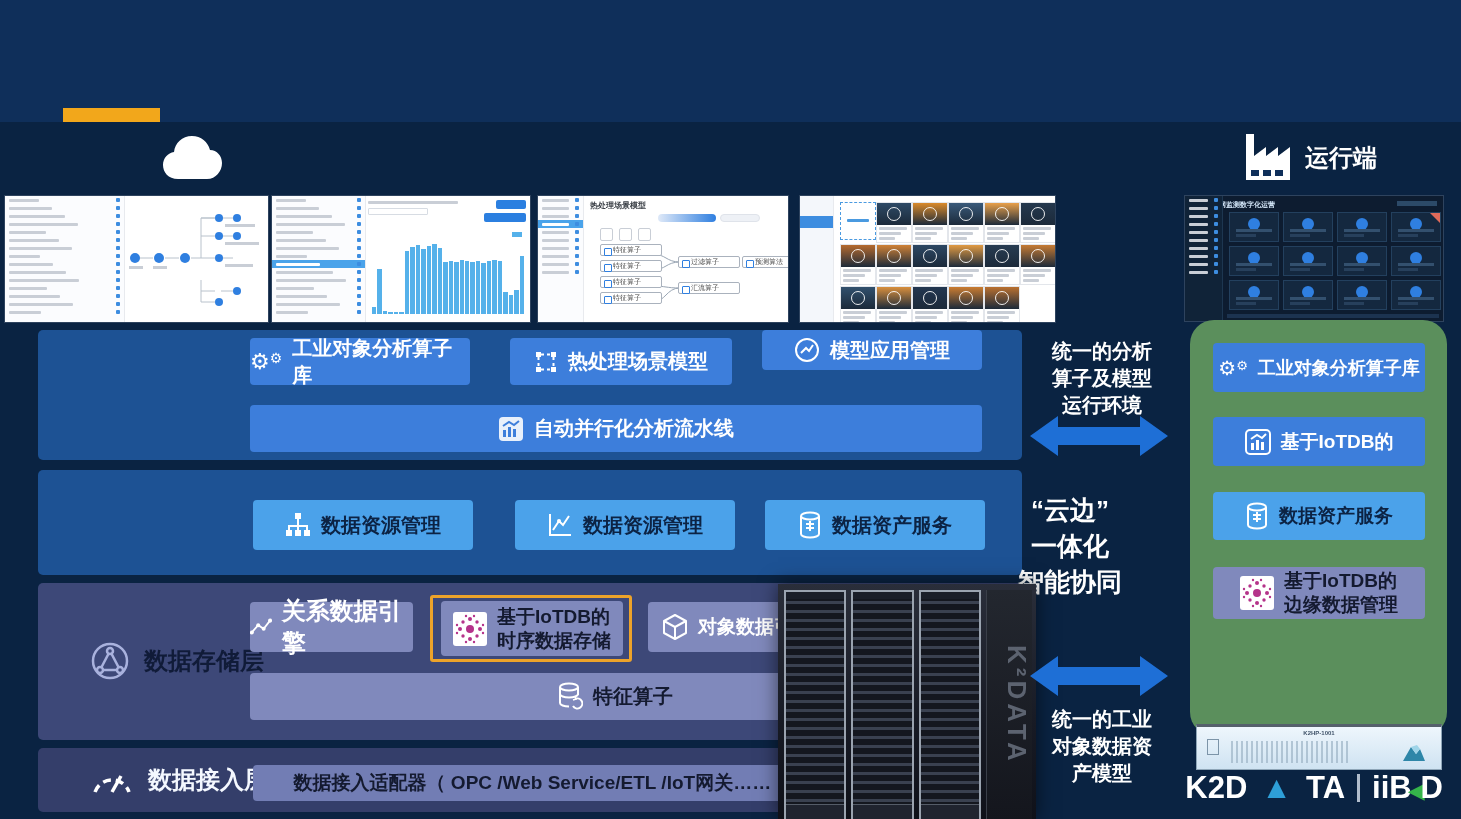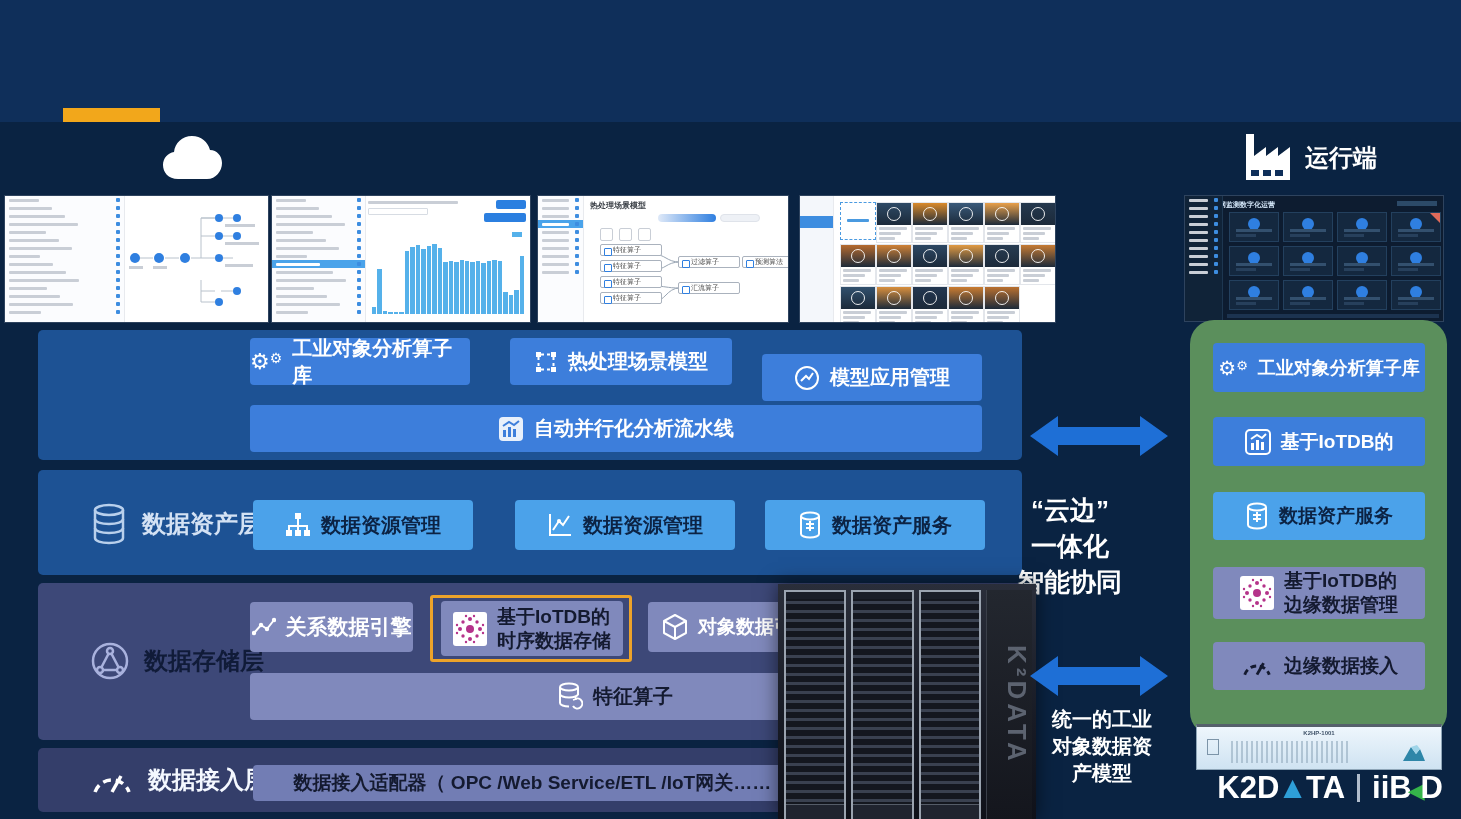--- a/index.html
+++ b/index.html
@@ -95,21 +95,21 @@
   .rack::after { content:""; position:absolute; left:0; right:0; bottom:0; height:14px; background:#20242f; border-top:1px solid #555c68; }
   .rack-side { flex:0 0 46px; background:linear-gradient(180deg,#23272f,#14161d); color:#5c6370; font-weight:800; font-size:26px; writing-mode:vertical-rl; text-align:center; letter-spacing:4px; border-left:1px solid #3a3f49; }
 
   
   #device { position:absolute; left:1196px; top:724px; width:246px; height:46px; background:linear-gradient(180deg,#eef6fc,#cfe3f2); border:1px solid #8fa6b8; border-top:3px solid #55606b; z-index:6; }
   .dev-label { position:absolute; left:0; right:0; top:3px; text-align:center; font-size:6px; color:#41546a; font-weight:700; }
   .dev-holes { position:absolute; left:34px; top:14px; width:120px; height:22px; background:repeating-linear-gradient(90deg,#9db4c6 0 2px,transparent 2px 5px); opacity:.7; }
   .dev-sq { position:absolute; left:10px; top:12px; width:12px; height:16px; border:1px solid #7c94a8; }
 
   #logos { position:absolute; right:18px; top:770px; display:flex; align-items:center; gap:12px; z-index:7; }
-  .logo-k2 { color:#fff; font-size:31px; font-weight:800; letter-spacing:0; display:flex; align-items:baseline; }
+  .logo-k2 { color:#fff; font-size:31px; font-weight:800; letter-spacing:0; display:flex; align-items:baseline;gap:16px; }
   .logo-k2 .tri { color:#2e9fd8; margin:0 -2px; }
   .logo-div { width:3px; height:28px; background:#cfd8e4; opacity:.85; }
   .logo-iibd { color:#fff; font-size:31px; font-weight:800; position:relative; }
   .logo-iibd .grn { color:#35b44a; margin:0 -4px; font-size:22px; }
 
   svg { display:block; }
   .nowrap { white-space:nowrap; }
 </style>
 </head>
 <body>
@@ -714,21 +714,21 @@
             <rect x="17" y="2" width="5" height="5"></rect>
             <rect x="2" y="17" width="5" height="5"></rect>
             <rect x="17" y="17" width="5" height="5"></rect>
           </g>
         <g stroke="#fff" stroke-width="2" stroke-dasharray="3 3">
             <path d="M4.5 7 v10 M19.5 7 v10 M7 4.5 h10 M7 19.5 h10" fill="none"></path>
           </g>
       </svg>
       <span>热处理场景模型</span>
     </div>
-    <div class="lbtn blue" style="left:724px;top:24px;width:220px;height:47px">
+    <div class="lbtn blue" style="left:724px;top:0;width:220px;height:40px">
       <svg width="26" height="26" viewBox="0 0 26 26">
         <circle cx="13" cy="13" r="11" stroke="#fff" stroke-width="2" fill="none"></circle>
         <path d="M7 16 L12 11 L15 14 L19 8" stroke="#fff" stroke-width="2" fill="none"></path>
       </svg>
       <span>模型应用管理</span>
     </div>
     <div class="lbtn blue" style="left:212px;top:75px;width:732px;height:47px">
       <svg width="26" height="26" viewBox="0 0 26 26">
         <rect x="1" y="1" width="24" height="24" rx="4" fill="#e8f0fb"></rect>
         <g fill="#3d7edb">
@@ -736,30 +736,20 @@
             <rect x="10" y="11" width="3" height="10"></rect>
             <rect x="15" y="13" width="3" height="8"></rect>
           </g>
         <path d="M5 10 L11 6 L16 9 L21 5" stroke="#3d7edb" stroke-width="2" fill="none"></path>
       </svg>
       <span>自动并行化分析流水线</span>
     </div>
   </div>
 
   <div class="layer" id="layer-asset">
-    <div class="layer-label lbl-light" style="top:32px">
-      <svg width="38" height="44" viewBox="0 0 38 44">
-        <g stroke="#b9d0ec" stroke-width="2.5" fill="none">
-          <ellipse cx="19" cy="8" rx="14" ry="5"></ellipse>
-          <path d="M5 8 v28 c0 3 6 5 14 5 s14 -2 14 -5 V8"></path>
-          <path d="M5 17 c0 3 6 5 14 5 s14 -2 14 -5 M5 26 c0 3 6 5 14 5 s14 -2 14 -5"></path>
-        </g>
-      </svg>
-      <span>数据资产层</span>
-    </div>
     <div class="lbtn lblue" style="left:215px;top:30px;width:220px;height:50px">
       <svg width="26" height="26" viewBox="0 0 26 26">
         <g fill="#fff">
             <rect x="10" y="1" width="6" height="6"></rect>
             <rect x="1" y="18" width="6" height="6"></rect>
             <rect x="10" y="18" width="6" height="6"></rect>
             <rect x="19" y="18" width="6" height="6"></rect>
           </g>
         <path d="M13 7 v5 M4 18 v-4 h18 v4 M13 12 v6" stroke="#fff" stroke-width="2" fill="none"></path>
       </svg>
@@ -791,21 +781,21 @@
         <g stroke="#a9b2dd" stroke-width="2.5" fill="none">
           <circle cx="20" cy="20" r="17"></circle>
           <path d="M10 29 L20 10 L30 29 Z"></path>
             <circle cx="20" cy="10" r="3" fill="#3d4878"></circle>
             <circle cx="10" cy="29" r="3" fill="#3d4878"></circle>
             <circle cx="30" cy="29" r="3" fill="#3d4878"></circle>
         </g>
       </svg>
       <span>数据存储层</span>
     </div>
-    <div class="lbtn slate" style="left:212px;top:19px;width:163px;height:50px;font-size:21px">
+    <div class="lbtn slate" style="left:212px;top:19px;width:163px;height:50px;font-size:24px">
       <svg width="24" height="20" viewBox="0 0 24 20">
         <path d="M2 16 L9 8 L15 12 L22 3" stroke="#fff" stroke-width="2" fill="none"></path>
         <g fill="#fff">
             <circle cx="2" cy="16" r="2.2"></circle>
             <circle cx="9" cy="8" r="2.2"></circle>
             <circle cx="15" cy="12" r="2.2"></circle>
             <circle cx="22" cy="3" r="2.2"></circle>
           </g>
       </svg>
       <span>关系数据引擎</span>
@@ -866,20 +856,23 @@
         <path d="M5 30 A18 18 0 0 1 39 30" stroke="#ffffff" stroke-width="3.5" fill="none" stroke-dasharray="8 5"></path>
         <path d="M22 30 L31 14" stroke="#fff" stroke-width="3.5"></path>
       </svg>
       <span>数据接入层</span>
     </div>
     <div class="lbtn slate dark-text" style="left:215px;top:17px;width:583px;height:36px;background:#727db4;font-size:19px">
       <span class="nowrap">数据接入适配器（ OPC /Web Service/ETL /IoT网关…… ）</span>
     </div>
   </div>
 
+  <div class="mid-text" id="mid-top" style="left:1022px;top:338px">统一的分析
+算子及模型
+运行环境</div>
   <svg class="h-arrow" style="left:1028px;top:412px" width="142" height="48" viewBox="0 0 142 48">
     <path d="M2 24 L30 4 V15 H112 V4 L140 24 L112 44 V33 H30 V44 Z" fill="#1e6fd6"></path>
   </svg>
   <div class="mid-text" id="mid-center" style="left:990px;top:492px">“云边”
 一体化
 智能协同</div>
   <svg class="h-arrow" style="left:1028px;top:652px;z-index:6" width="142" height="48" viewBox="0 0 142 48">
     <path d="M2 24 L30 4 V15 H112 V4 L140 24 L112 44 V33 H30 V44 Z" fill="#1e6fd6"></path>
   </svg>
   <div class="mid-text" id="mid-bottom" style="left:1022px;top:706px;z-index:6">统一的工业
@@ -932,27 +925,20 @@
             <circle cx="21" cy="30" r="1.2"></circle>
           <circle cx="4" cy="13" r="1.2"></circle>
             <circle cx="4" cy="21" r="1.2"></circle>
             <circle cx="30" cy="13" r="1.2"></circle>
             <circle cx="30" cy="21" r="1.2"></circle>
         </g>
       </svg>
       <span>基于IoTDB的
 边缘数据管理</span>
     </div>
-    <div class="ebtn" style="top:322px;height:48px;background:#8089bc;color:#141a30">
-      <svg width="34" height="26" viewBox="0 0 44 36">
-        <path d="M5 30 A18 18 0 0 1 39 30" stroke="#141a30" stroke-width="4" fill="none" stroke-dasharray="8 5"></path>
-        <path d="M22 30 L31 14" stroke="#141a30" stroke-width="4"></path>
-      </svg>
-      <span>边缘数据接入</span>
-    </div>
   </div>
 
   <div id="racks">
     <div class="rack"></div>
     <div class="rack"></div>
     <div class="rack"></div>
     <div class="rack-side">K²DATA</div>
   </div>
 
   <div id="device">

